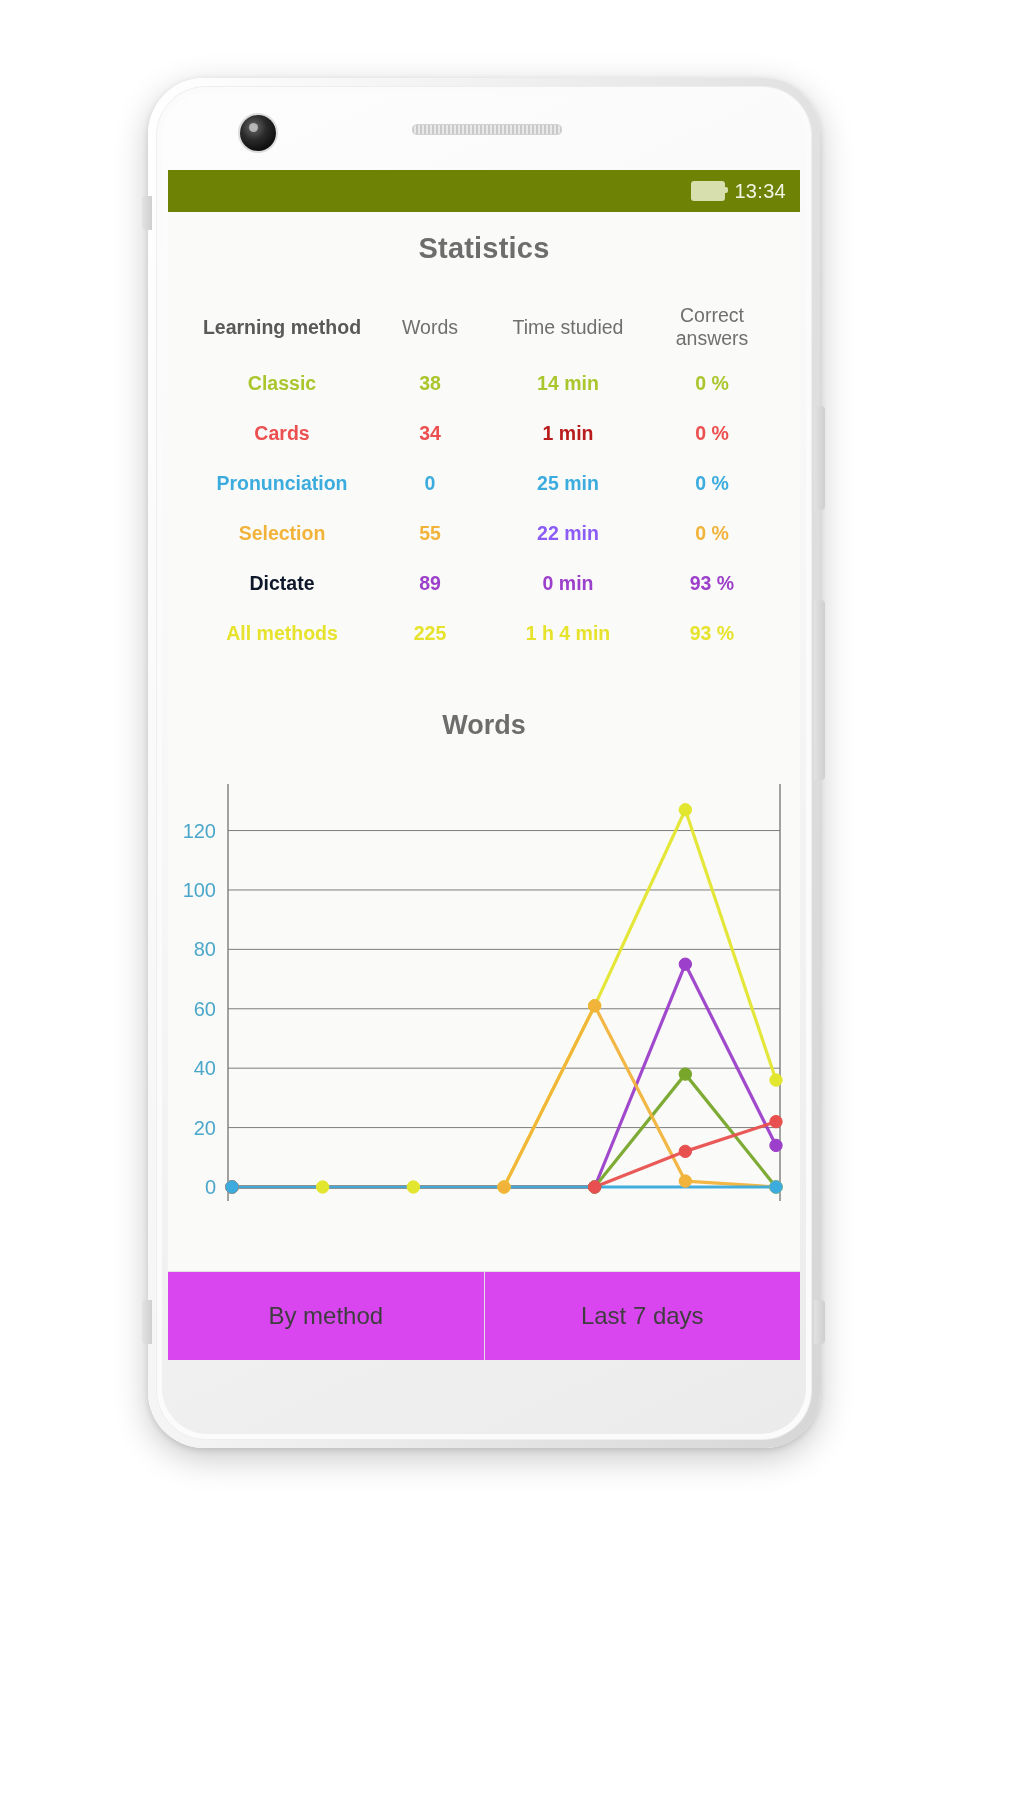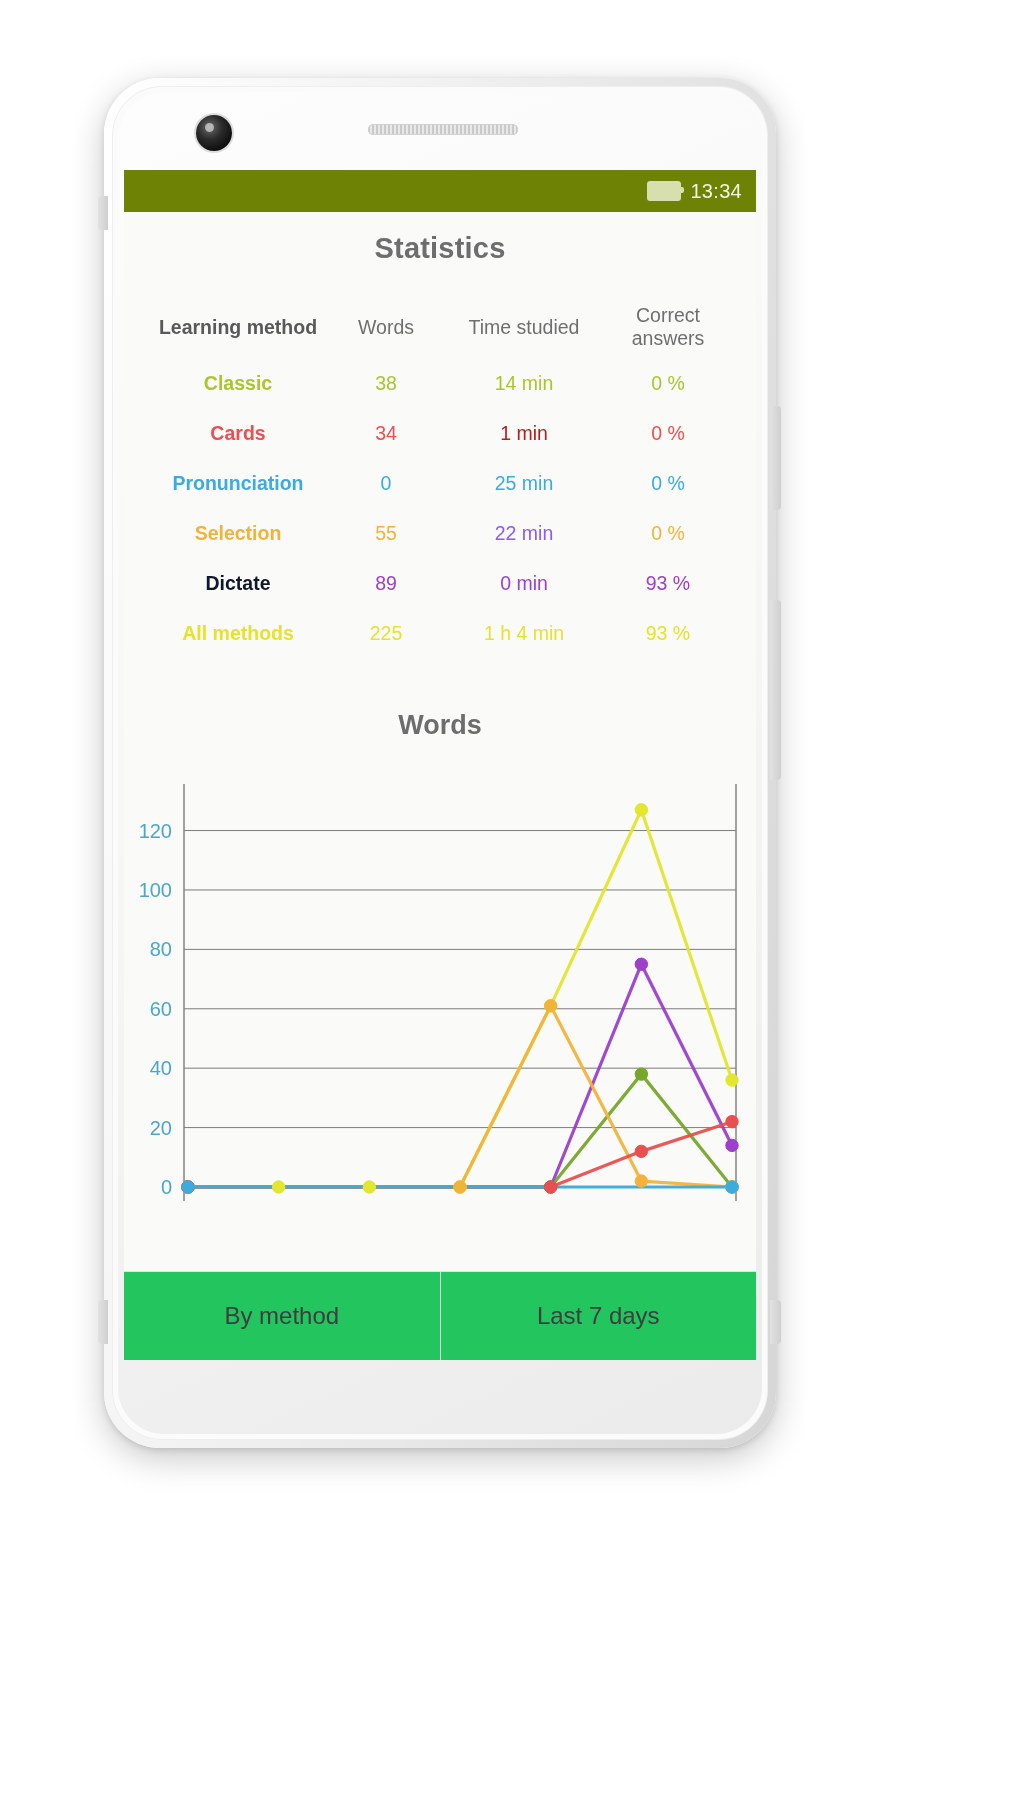--- a/index.html
+++ b/index.html
@@ -11,20 +11,21 @@
     height: 1800px;
     overflow: hidden;
     font-family: "Liberation Sans", sans-serif;
   }
 
   #stage {
     position: relative;
     width: 935px;
     height: 1800px;
     background: #ffffff;
+    margin-left: 44px;
   }
 
   
   .phone-outer {
     position: absolute;
     left: 104px;
     top: 78px;
     width: 672px;
     height: 1370px;
     border-radius: 56px;
@@ -150,21 +151,21 @@
     font-weight: normal;
     height: 62px;
     line-height: 1.18;
   }
   .stats-table th.hdr-method {
     font-weight: bold;
     color: #595959;
   }
   .stats-table td {
     height: 50px;
-    font-weight: normal;
+    font-weight: bold;
   }
   .stats-table td.method-name { font-weight: bold; }
 
   .col-method { width: 180px; }
   .col-words  { width: 116px; }
   .col-time   { width: 160px; }
   .col-correct{ width: 128px; }
 
   
   .chart-title {
@@ -177,21 +178,21 @@
   .chart-wrap {
     position: absolute;
     left: 0; top: 600px;
     width: 632px; height: 455px;
   }
   .chart-svg { display:block; width: 632px; height: 455px; }
 
   
   .tabbar {
     position: absolute; left: 0; bottom: 0; width: 100%; height: 88px;
-    background: #22c55e;
+    background: #d946ef;
     border-top: 1px solid #e2e2e2;
     display: flex;
   }
   .tab {
     flex: 1 1 50%;
     display: flex; align-items: center; justify-content: center;
     font-size: 24px;
     color: #3e3e3e;
     cursor: pointer;
     user-select: none;

